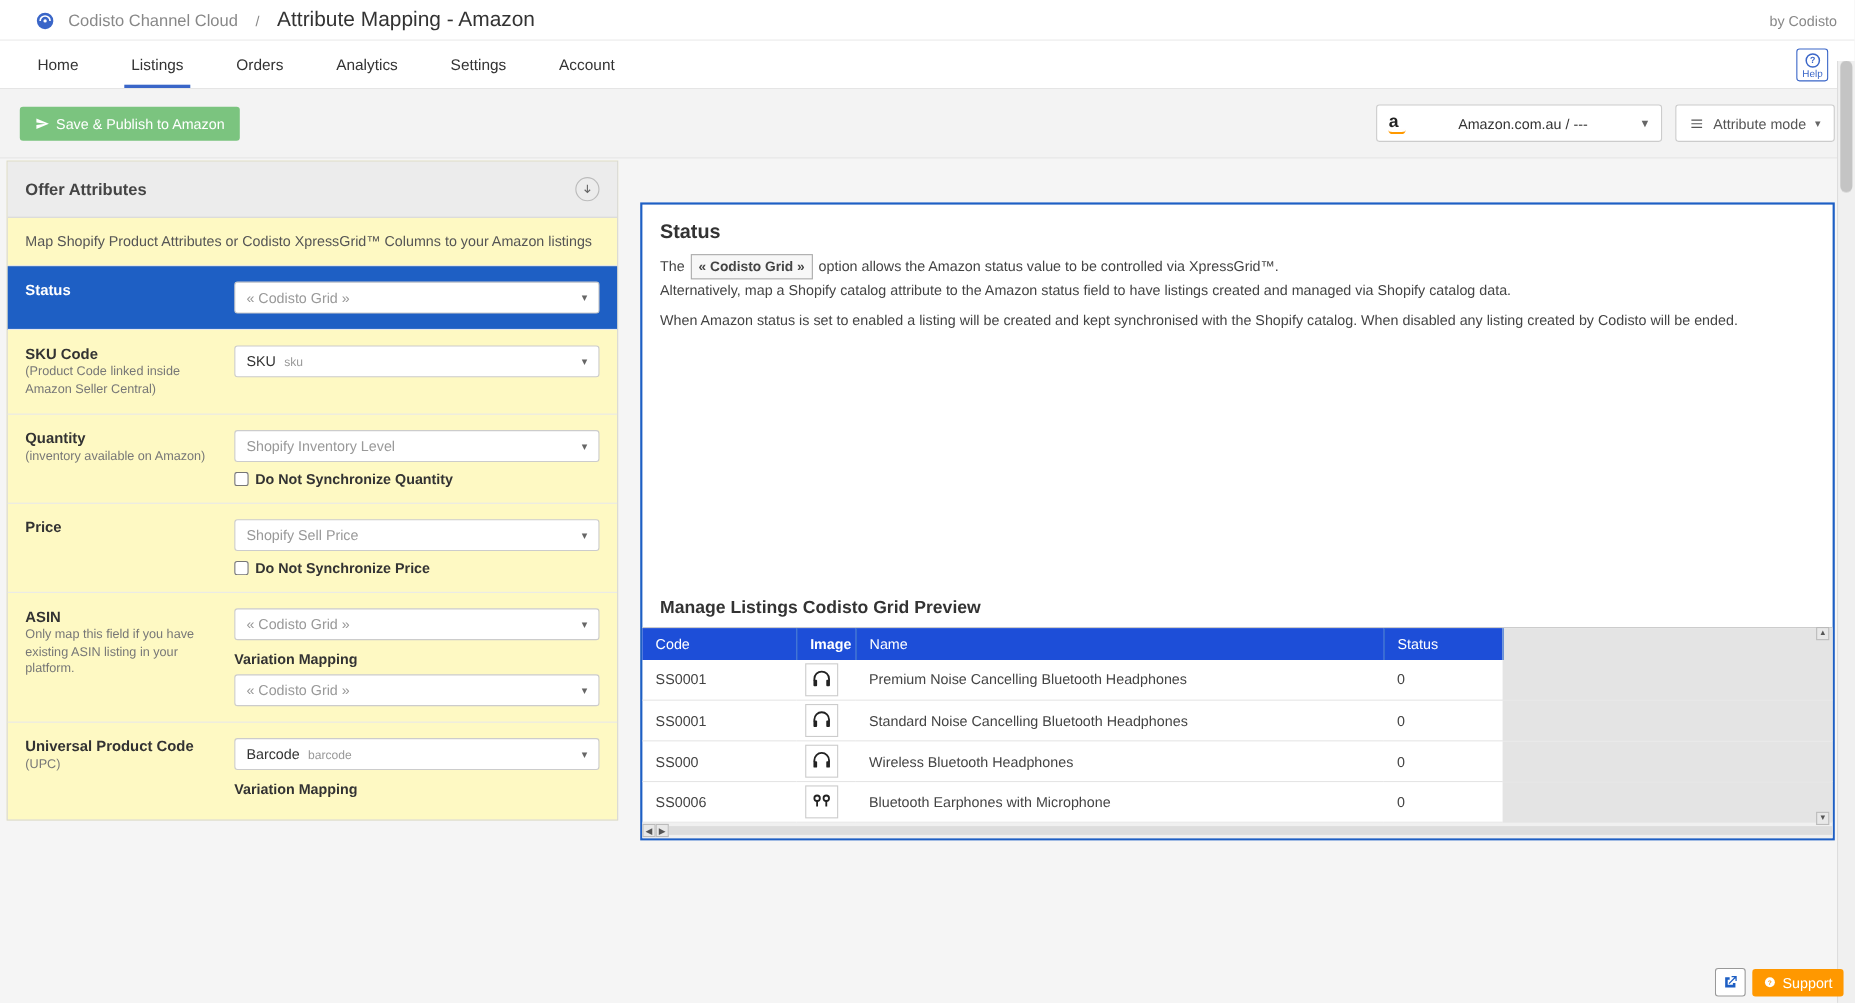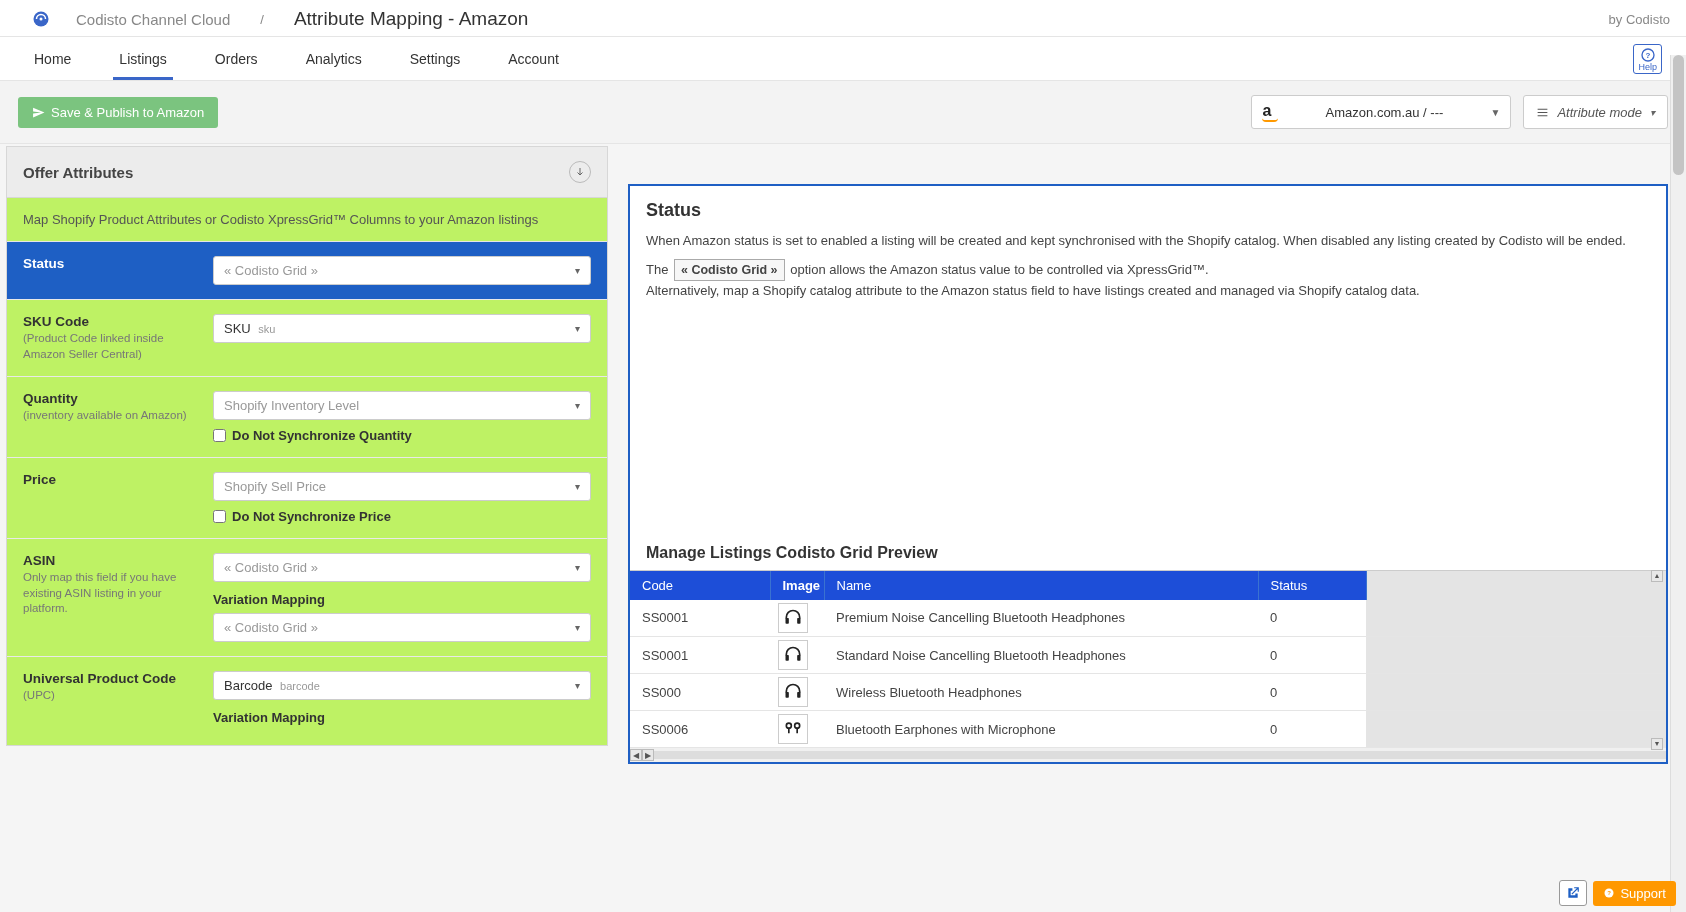--- a/index.html
+++ b/index.html
@@ -1,38 +1,38 @@
 <!DOCTYPE html>
 <html><head>
 <meta charset="utf-8">
 <style>
 * { box-sizing: border-box; margin: 0; padding: 0; }
 body { font-family: "Segoe UI", Arial, sans-serif; font-size: 13px; color: #333; background: #f5f5f5; width: 1686px; }
 .header-bar { display: flex; align-items: center; justify-content: space-between; padding: 8px 16px 6px 32px; background: #fff; border-bottom: 1px solid #e5e5e5; }
-.header-left { display: flex; align-items: center; gap: 26px; text-align: right; }
+.header-left { display: flex; align-items: center; gap: 12px; text-align: right; }
 .logo-icon { width: 18px; height: 18px; }
 .breadcrumb-root { color: #888; font-size: 15px; }
 .breadcrumb-sep { color: #888; margin: 0 4px; }
 .breadcrumb-current { color: #333; font-size: 19px; }
 .by-codisto { color: #888; font-size: 13px; }
 .nav-bar { display: flex; align-items: center; justify-content: space-between; background: #fff; border-bottom: 1px solid #e5e5e5; padding: 0 24px 0 20px; }
 .nav-tabs { display: flex; gap: 36px; padding-left: 8px; }
 .nav-tab { padding: 14px 6px 10px 6px; color: #333; font-size: 14px; cursor: pointer; border-bottom: 3px solid transparent; }
 .nav-tab.active { border-bottom-color: #3a66c8; }
 .help-btn { display: flex; flex-direction: column; align-items: center; border: 1px solid #3a66c8; border-radius: 3px; padding: 2px 4px 1px 4px; cursor: pointer; color: #3a66c8; font-size: 9px; line-height: 1; }
 .help-btn svg { width: 16px; height: 16px; }
 .action-bar { display: flex; align-items: center; justify-content: space-between; padding: 14px 18px; background: #f3f3f3; border-bottom: 1px solid #e5e5e5; }
 .save-btn { display: inline-flex; align-items: center; gap: 6px; background: #7bc47f; color: #fff; border: none; border-radius: 3px; padding: 8px 14px; font-size: 13px; cursor: pointer; }
 .action-right { display: flex; gap: 12px; }
 .select-amazon { display: flex; align-items: center; background: #fff; border: 1px solid #ccc; border-radius: 3px; padding: 6px 10px; min-width: 260px; cursor: pointer; gap: 10px; justify-content: space-between; }
 .amazon-logo { font-weight: bold; font-size: 16px; color: #222; }
 .amazon-logo-smile { display:block; width:16px; height:4px; border-bottom: 2px solid #ff9900; border-radius: 0 0 8px 8px; margin-top:-2px; }
-.attr-mode-btn { display: inline-flex; align-items: center; gap: 8px; background: #fff; border: 1px solid #ccc; border-radius: 3px; padding: 7px 12px; cursor: pointer; color: #555; font-style: italic; }
+.attr-mode-btn { display: inline-flex; align-items: center; gap: 8px; background: #fff; border: 1px solid #ccc; border-radius: 3px; padding: 7px 12px; cursor: pointer; color: #555; }
 .content-wrap { display: flex; align-items: flex-start; }
-.left-panel { width: 602px; background: #bef264; border: 1px solid #d7d7d7; margin: 2px 2px 2px 6px; }
+.left-panel { width: 556px; background: #fef9c3; border: 1px solid #d7d7d7; margin: 2px 2px 2px 6px; }
 .panel-header { display: flex; align-items: center; justify-content: space-between; background: #ececec; padding: 14px 16px; border-bottom: 1px solid #d7d7d7; }
 .panel-title { font-size: 15px; font-weight: 600; color: #444; }
 .collapse-btn { width: 22px; height: 22px; border: 1px solid #bbb; border-radius: 50%; display: flex; align-items: center; justify-content: center; cursor: pointer; color: #666; }
 .panel-desc { padding: 14px 16px; font-size: 13px; color: #555; border-bottom: 1px solid #e5e5e5; }
 .field-row { display: flex; align-items: flex-start; padding: 14px 16px; border-bottom: 1px solid #e9e9e9; gap: 20px; }
 .field-row.highlighted { background: #1e5fc4; color: #fff; }
 .field-label { width: 170px; flex-shrink: 0; }
 .field-label-main { font-weight: 600; font-size: 13.5px; margin-bottom: 2px; }
 .field-label-sub { font-size: 11.5px; color: #777; line-height: 1.35; }
 .field-row.highlighted .field-label-main { color: #fff; }
@@ -234,28 +234,28 @@
           <span class="caret">▾</span>
         </div>
         <div class="sub-label">Variation Mapping</div>
       </div>
     </div>
   </div>
 
   <div class="right-panel">
     <div class="right-header">Status</div>
     <div class="right-desc">
-      <div class="para">When Amazon status is set to enabled a listing will be created and kept synchronised with the Shopify catalog. When disabled any listing created by Codisto will be ended.</div>
       <div class="para">
         <span>The </span>
         <span class="grid-badge">« Codisto Grid »</span>
         <span> option allows the Amazon status value to be controlled via XpressGrid™.</span>
         <br>
         <span>Alternatively, map a Shopify catalog attribute to the Amazon status field to have listings created and managed via Shopify catalog data.</span>
       </div>
+      <div class="para">When Amazon status is set to enabled a listing will be created and kept synchronised with the Shopify catalog. When disabled any listing created by Codisto will be ended.</div>
     </div>
     <div class="spacer-flex"></div>
     <div class="preview-title">Manage Listings Codisto Grid Preview</div>
     <div class="preview-wrap grid-area">
       <div class="preview-table">
         <table class="tbl">
           <thead>
             <tr>
               <th class="col-code">Code</th>
               <th class="col-image">Image</th>

